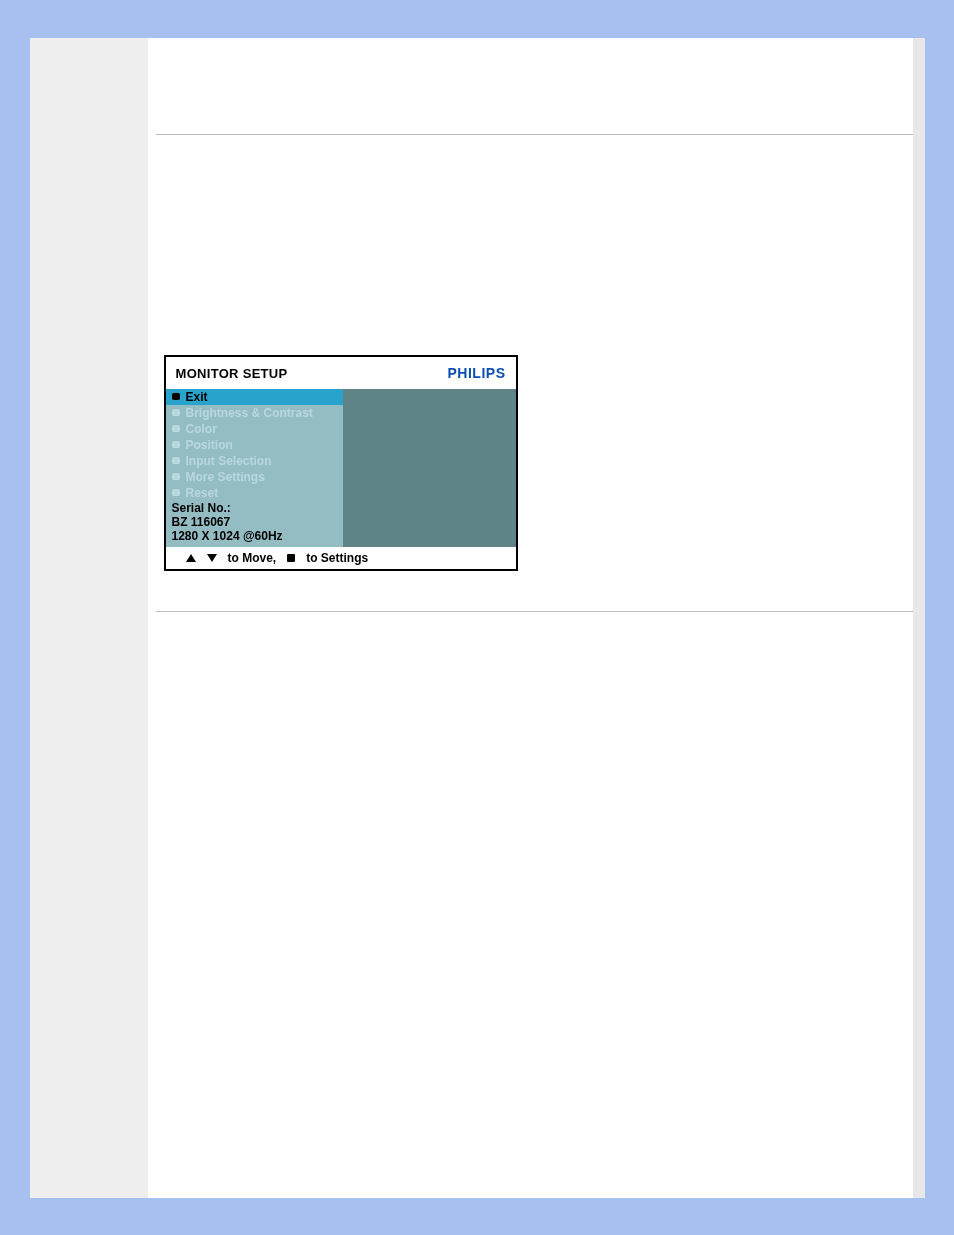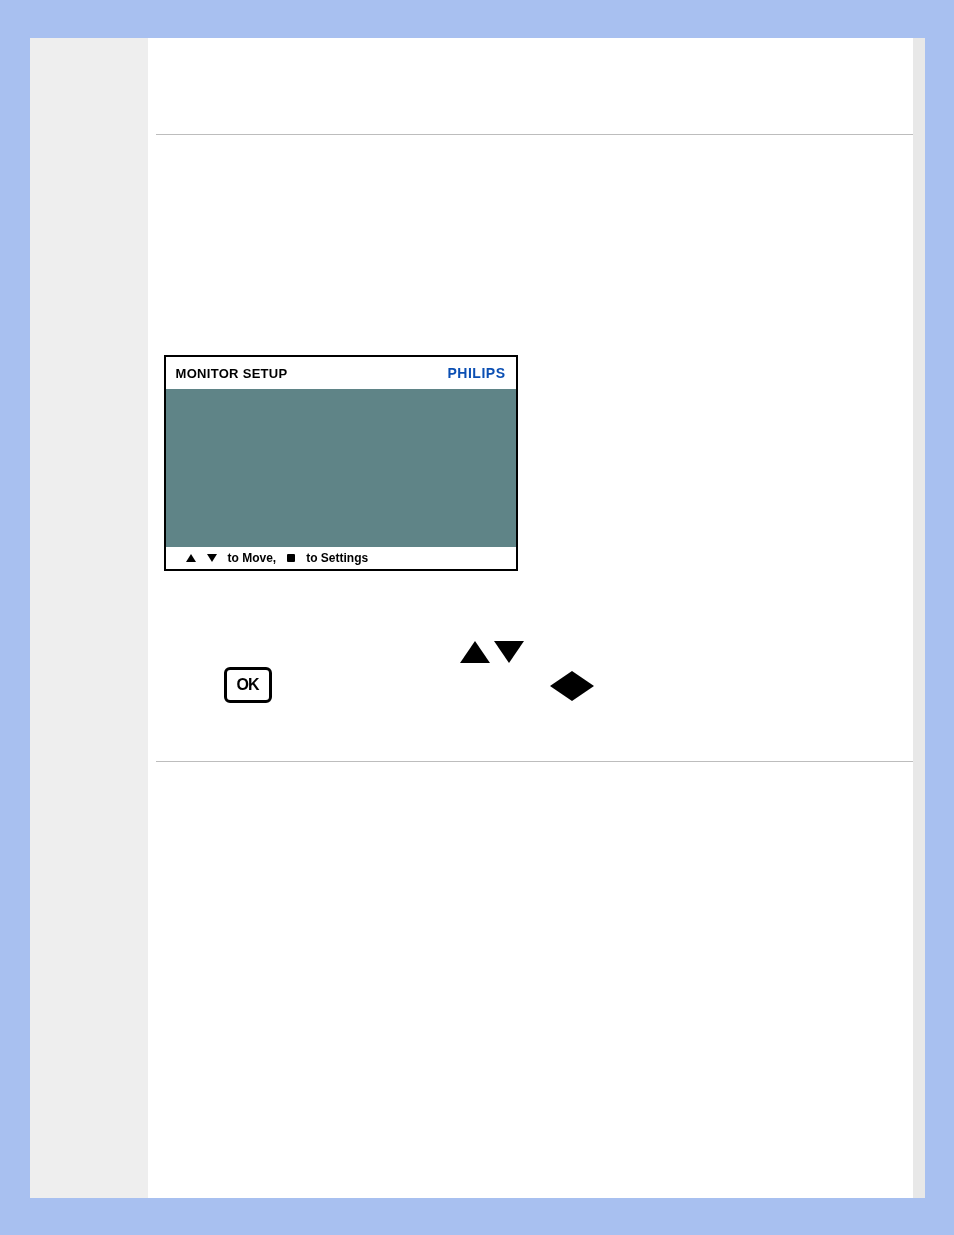--- a/index.html
+++ b/index.html
@@ -227,43 +227,44 @@
 
       <hr class="hr top">
 
       <div class="osd-wrap">
         <div class="osd">
           <div class="osd-header">
             <span class="osd-title">MONITOR SETUP</span>
             <span class="osd-brand">PHILIPS</span>
           </div>
           <div class="osd-body">
+            <div class="osd-left">
+              <div class="osd-item selected">Exit</div>
+              <div class="osd-item">Brightness &amp; Contrast</div>
+              <div class="osd-item">Color</div>
+              <div class="osd-item">Position</div>
+              <div class="osd-item">Input Selection</div>
+              <div class="osd-item">More Settings</div>
+              <div class="osd-item">Reset</div>
+              <div class="osd-info">
+                <div>Serial No.:</div>
+                <div>BZ 116067</div>
+                <div>1280 X 1024 @60Hz</div>
+              </div>
+            </div>
             <div class="osd-right"></div>
           </div>
           <div class="osd-footer">
             <span class="tri-up"></span>
             <span class="tri-down"></span>
             <span> to Move, </span>
             <span class="sq"></span>
             <span> to Settings</span>
           </div>
         </div>
       </div>
 
-      <div class="instr-row">
-        <div class="ok-btn">
-          <span>OK</span>
-        </div>
-        <div class="updown">
-          <span class="big-tri-up"></span>
-          <span class="big-tri-down"></span>
-        </div>
-        <div class="leftright">
-          <span class="big-tri-left"></span>
-          <span class="big-tri-right"></span>
-        </div>
-      </div>
 
       <hr class="hr mid">
 
     </div>
   </div>
 </div>
 
 </body></html>

